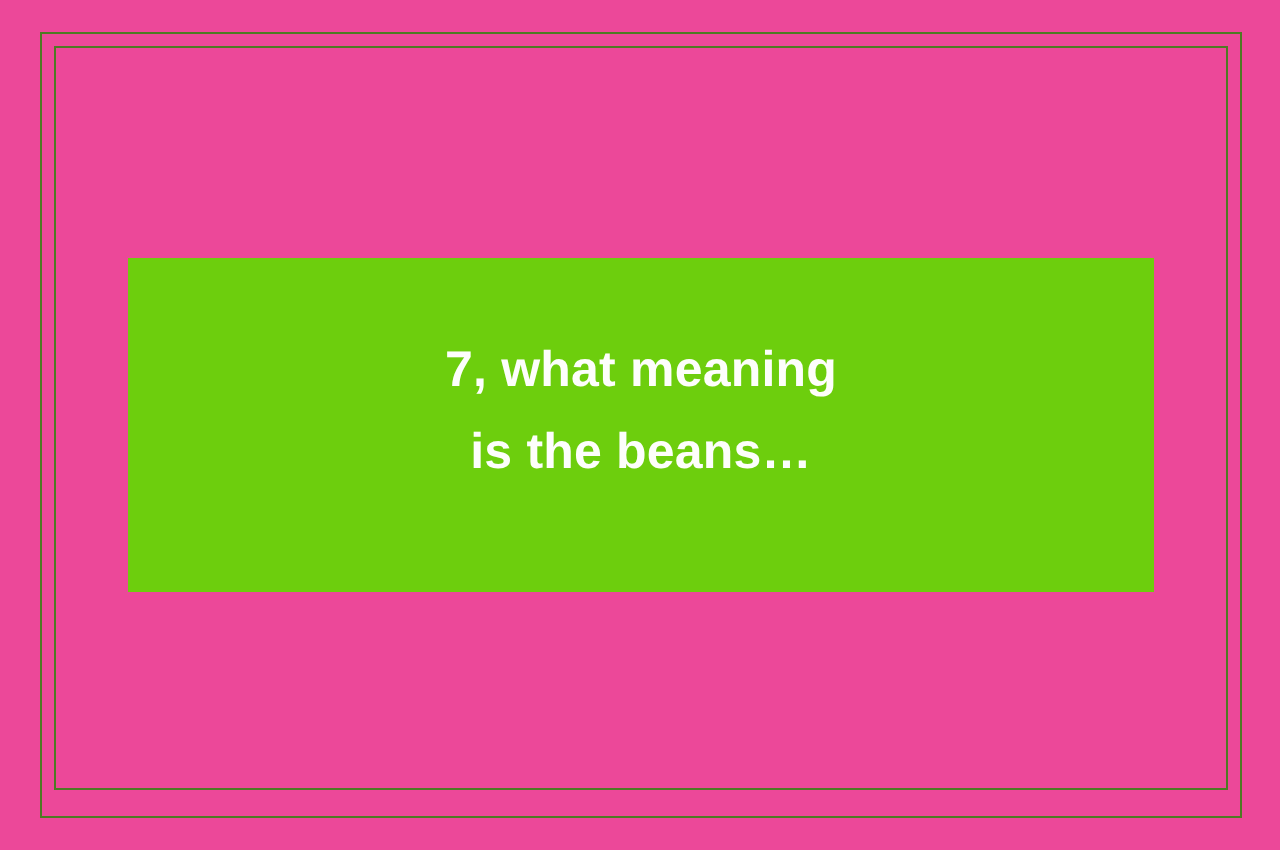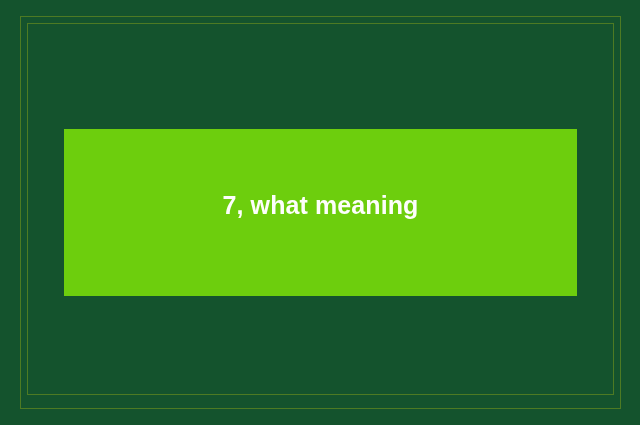--- a/index.html
+++ b/index.html
@@ -7,21 +7,21 @@
     margin: 0;
     padding: 0;
     background: #ffffff;
   }
 
   #canvas {
     position: relative;
     width: 640px;
     height: 425px;
     overflow: hidden;
-    background: #14532d;
+    background: #ec4899;
     font-family: "Liberation Sans", "DejaVu Sans", sans-serif;
     -webkit-font-smoothing: antialiased;
   }
 
   
   .frame {
     position: absolute;
     box-sizing: border-box;
     border-style: solid;
     border-width: 1px;
@@ -77,15 +77,16 @@
 <body>
 
 <div id="canvas">
 
   <div class="frame frame-outer"></div>
 
   <div class="frame frame-inner"></div>
 
   <div class="caption-panel">
     <span class="caption-line">7, what meaning</span>
+    <span class="caption-line">is the beans…</span>
   </div>
 
 </div>
 
 </body></html>

